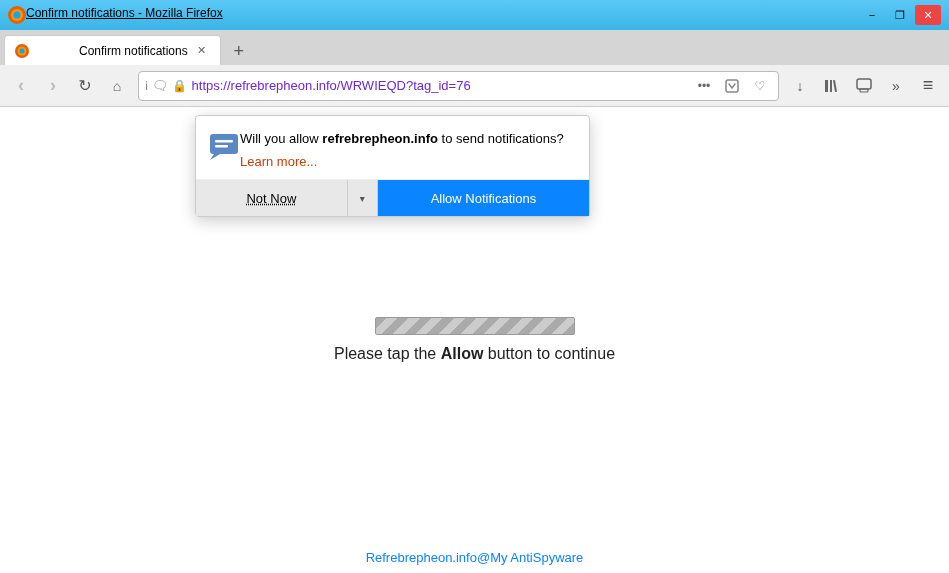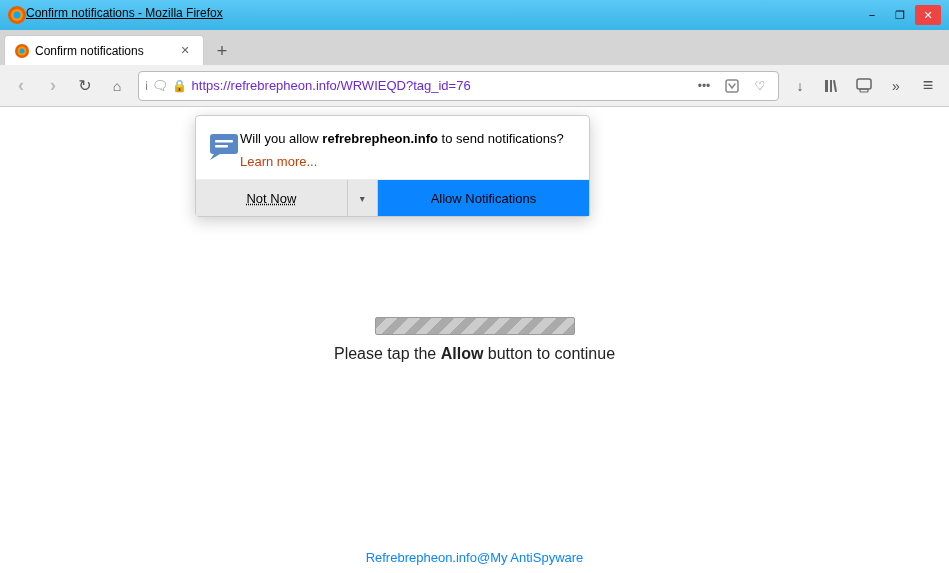--- a/index.html
+++ b/index.html
@@ -70,21 +70,21 @@
       font-size: 12px;
       min-width: 200px;
       border: 1px solid #ccc;
       border-bottom: none;
       position: relative;
     }
     .tab-favicon {
       width: 14px;
       height: 14px;
     }
-    .tab-label { flex: 1; font-size: 12px; white-space: nowrap; overflow: hidden; text-overflow: ellipsis; }
+    .tab-label { flex: 1; font-size: 12px; white-space: nowrap; overflow: hidden; text-overflow: ellipsis; margin-left: 44px; }
     .tab-close {
       width: 16px;
       height: 16px;
       display: flex;
       align-items: center;
       justify-content: center;
       border-radius: 50%;
       font-size: 11px;
       cursor: pointer;
       color: #666;
@@ -234,21 +234,21 @@
       align-items: center;
       justify-content: center;
       font-size: 10px;
       color: #555;
     }
     .btn-allow {
       flex: 1.4;
       height: 36px;
       background: #0a84ff;
       border: none;
-      color: #000000;
+      color: #ffffff;
       font-size: 13px;
       cursor: pointer;
       display: flex;
       align-items: center;
       justify-content: center;
     }
 
     
     .page-main {
       display: flex;

